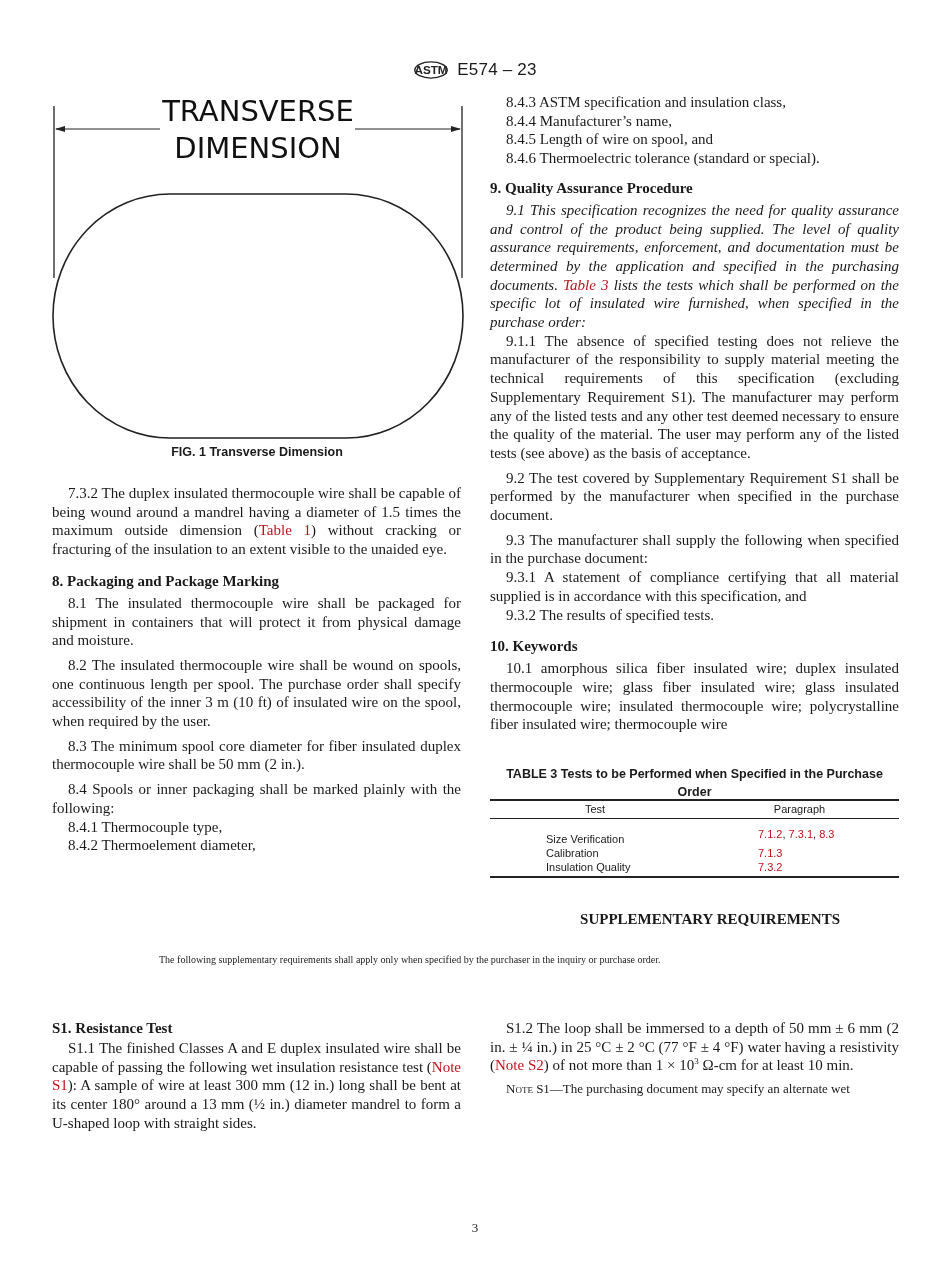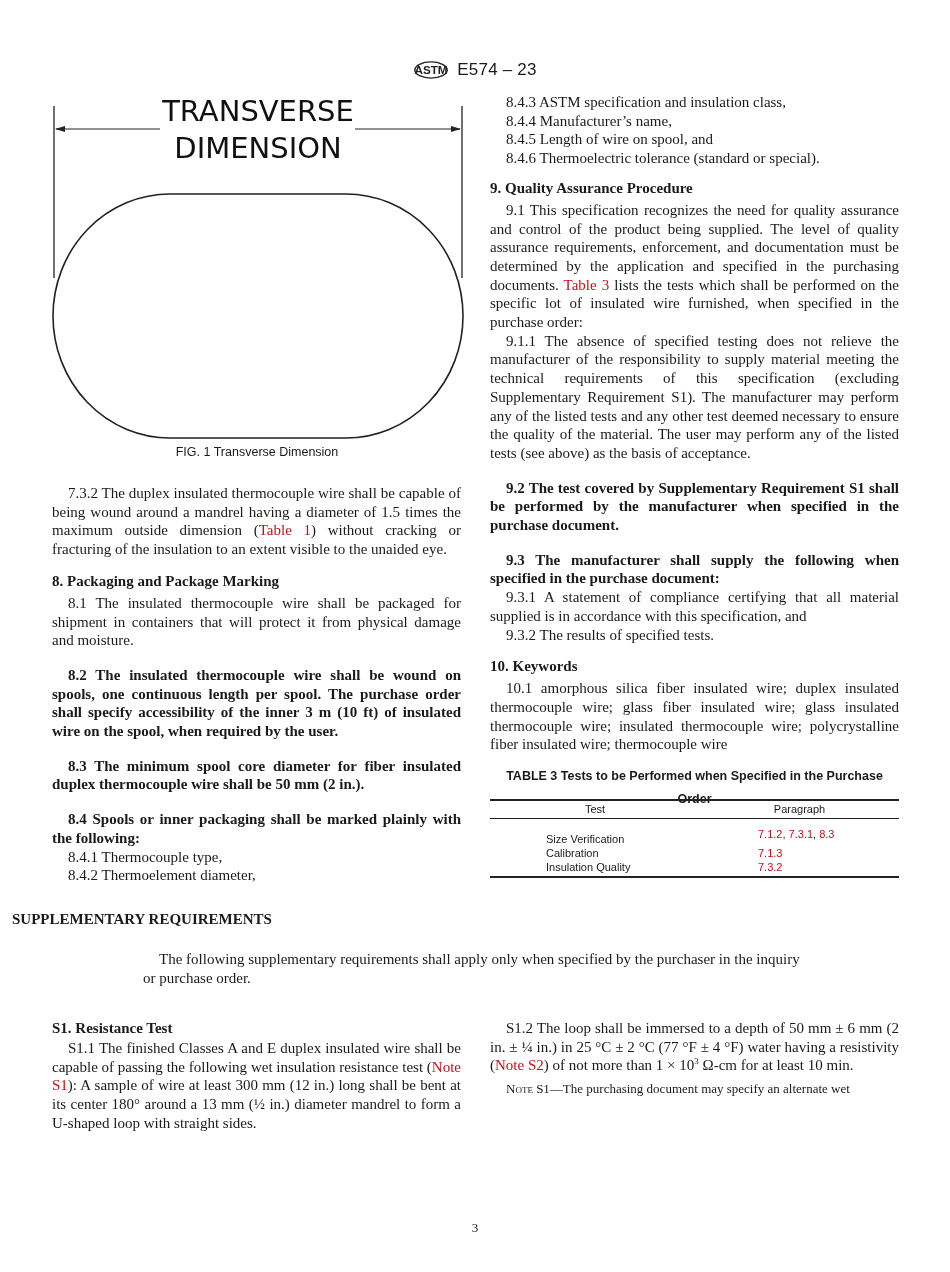--- a/index.html
+++ b/index.html
@@ -3,41 +3,41 @@
 <meta charset="utf-8">
 <style>
   html, body { margin:0; padding:0; background:#ffffff; }
   body { width:950px; height:1272px; position:relative; overflow:hidden; color:#1a1a1a;
          font-family:"Liberation Serif", "DejaVu Serif", serif; }
   .abs { position:absolute; }
   .header { left:0; top:52px; width:950px; height:36px; display:flex; justify-content:center; align-items:center; gap:8px; }
   .header .logo { width:36px; height:30px; }
   .header .code { font-family:"Liberation Sans", sans-serif; font-weight:normal; font-size:17px; letter-spacing:0.2px; }
   .fig { left:50px; top:88px; width:420px; height:360px; }
-  .fig-caption { left:50px; top:445px; width:414px; text-align:center; font-family:"Liberation Sans", sans-serif; font-weight:normal; font-size:12.5px; }
+  .fig-caption { left:50px; top:445px; width:414px; text-align:center; font-family:"Liberation Sans", sans-serif; font-weight:bold; font-size:12.5px; }
   .col { font-size:15px; line-height:18.7px; text-align:justify; }
   .col p { margin:0; }
   .col .ind { text-indent:16px; }
-  .col .gap { margin-top:16px;font-weight:bold; }
+  .col .gap { margin-top:6px; }
   .col h3 { margin:0; font-size:15px; font-weight:bold; line-height:20px; }
   .link { color:#c0121b; }
   .left { left:52px; width:409px; }
   .right { left:490px; width:409px; }
   .list { padding-left:16px; text-align:left; }
-  .tbl-title { left:490px; top:765px; width:409px; text-align:center; font-family:"Liberation Sans", sans-serif; font-weight:bold; font-size:12.5px; line-height:23px; }
+  .tbl-title { left:490px; top:765px; width:409px; text-align:center; font-family:"Liberation Sans", sans-serif; font-weight:bold; font-size:12.5px; line-height:18px; }
   table.t3 { position:absolute; left:490px; top:799px; width:409px; border-collapse:collapse; font-family:"Liberation Sans", sans-serif; font-size:11px; }
   table.t3 thead tr { border-top:2px solid #222; border-bottom:1px solid #222; }
   table.t3 th { font-weight:normal; padding:2px 0 3px; text-align:center; }
   table.t3 tbody tr:last-child td { border-bottom:2px solid #222; padding-bottom:2px; }
   table.t3 td { padding:0; line-height:14px; }
   table.t3 td.test { padding-left:56px; width:154px; }
   table.t3 td.para { padding-left:58px; color:#c0121b; }
   table.t3 td.para .sep { color:#1a1a1a; }
-  .supp-title { left:12px; top:911px; width:836px; text-align:left; font-weight:bold; font-size:15px; }
-  .supp-intro { left:143px; top:950px; width:670px; font-size:15px; line-height:19px; text-indent:16px; }
+  .supp-title { left:4px; top:911px; width:836px; text-align:right; font-weight:bold; font-size:15px; }
+  .supp-intro { left:143px; top:950px; width:670px; font-size:10px; line-height:19px; text-indent:16px; }
   .note { font-size:13px; text-indent:16px; text-align:justify; }
   .note .sc { font-variant:small-caps; }
   .page-num { left:0; top:1220px; width:950px; text-align:center; font-size:13px; }
   sup { font-size:9px; line-height:0; vertical-align:6px; }
 </style>
 </head>
 <body>
 
 <div class="abs header">
   <svg class="logo" viewBox="0 0 40 32">
@@ -72,21 +72,21 @@
   <p class="list">8.4.1  Thermocouple type,</p>
   <p class="list">8.4.2  Thermoelement diameter,</p>
 </div>
 
 <div class="abs col right" style="top:93px;">
   <p class="list">8.4.3  ASTM specification and insulation class,</p>
   <p class="list">8.4.4  Manufacturer’s name,</p>
   <p class="list">8.4.5  Length of wire on spool, and</p>
   <p class="list">8.4.6  Thermoelectric tolerance (standard or special).</p>
   <h3 style="margin-top:10px;">9.  Quality Assurance Procedure</h3>
-  <p class="ind" style="margin-top:3px;">
+  <p class="ind" style="margin-top:3px;font-style:italic;">
     <span>9.1  This specification recognizes the need for quality assurance and control of the product being supplied. The level of quality assurance requirements, enforcement, and documentation must be determined by the application and specified in the purchasing documents. </span><span class="link">Table 3</span><span> lists the tests which shall be performed on the specific lot of insulated wire furnished, when specified in the purchase order:</span>
   </p>
   <p class="ind">9.1.1  The absence of specified testing does not relieve the manufacturer of the responsibility to supply material meeting the technical requirements of this specification (excluding Supplementary Requirement S1). The manufacturer may perform any of the listed tests and any other test deemed necessary to ensure the quality of the material. The user may perform any of the listed tests (see above) as the basis of acceptance.</p>
   <p class="ind gap">9.2 The test covered by Supplementary Requirement S1 shall be performed by the manufacturer when specified in the purchase document.</p>
   <p class="ind gap">9.3 The manufacturer shall supply the following when specified in the purchase document:</p>
   <p class="ind">9.3.1  A statement of compliance certifying that all material supplied is in accordance with this specification, and</p>
   <p class="ind">9.3.2  The results of specified tests.</p>
   <h3 style="margin-top:12px;">10.  Keywords</h3>
   <p class="ind" style="margin-top:3px;">10.1   amorphous silica fiber insulated wire; duplex insulated thermocouple wire; glass fiber insulated wire; glass insulated thermocouple wire; insulated thermocouple wire; polycrystalline fiber insulated wire; thermocouple wire</p>
 </div>

